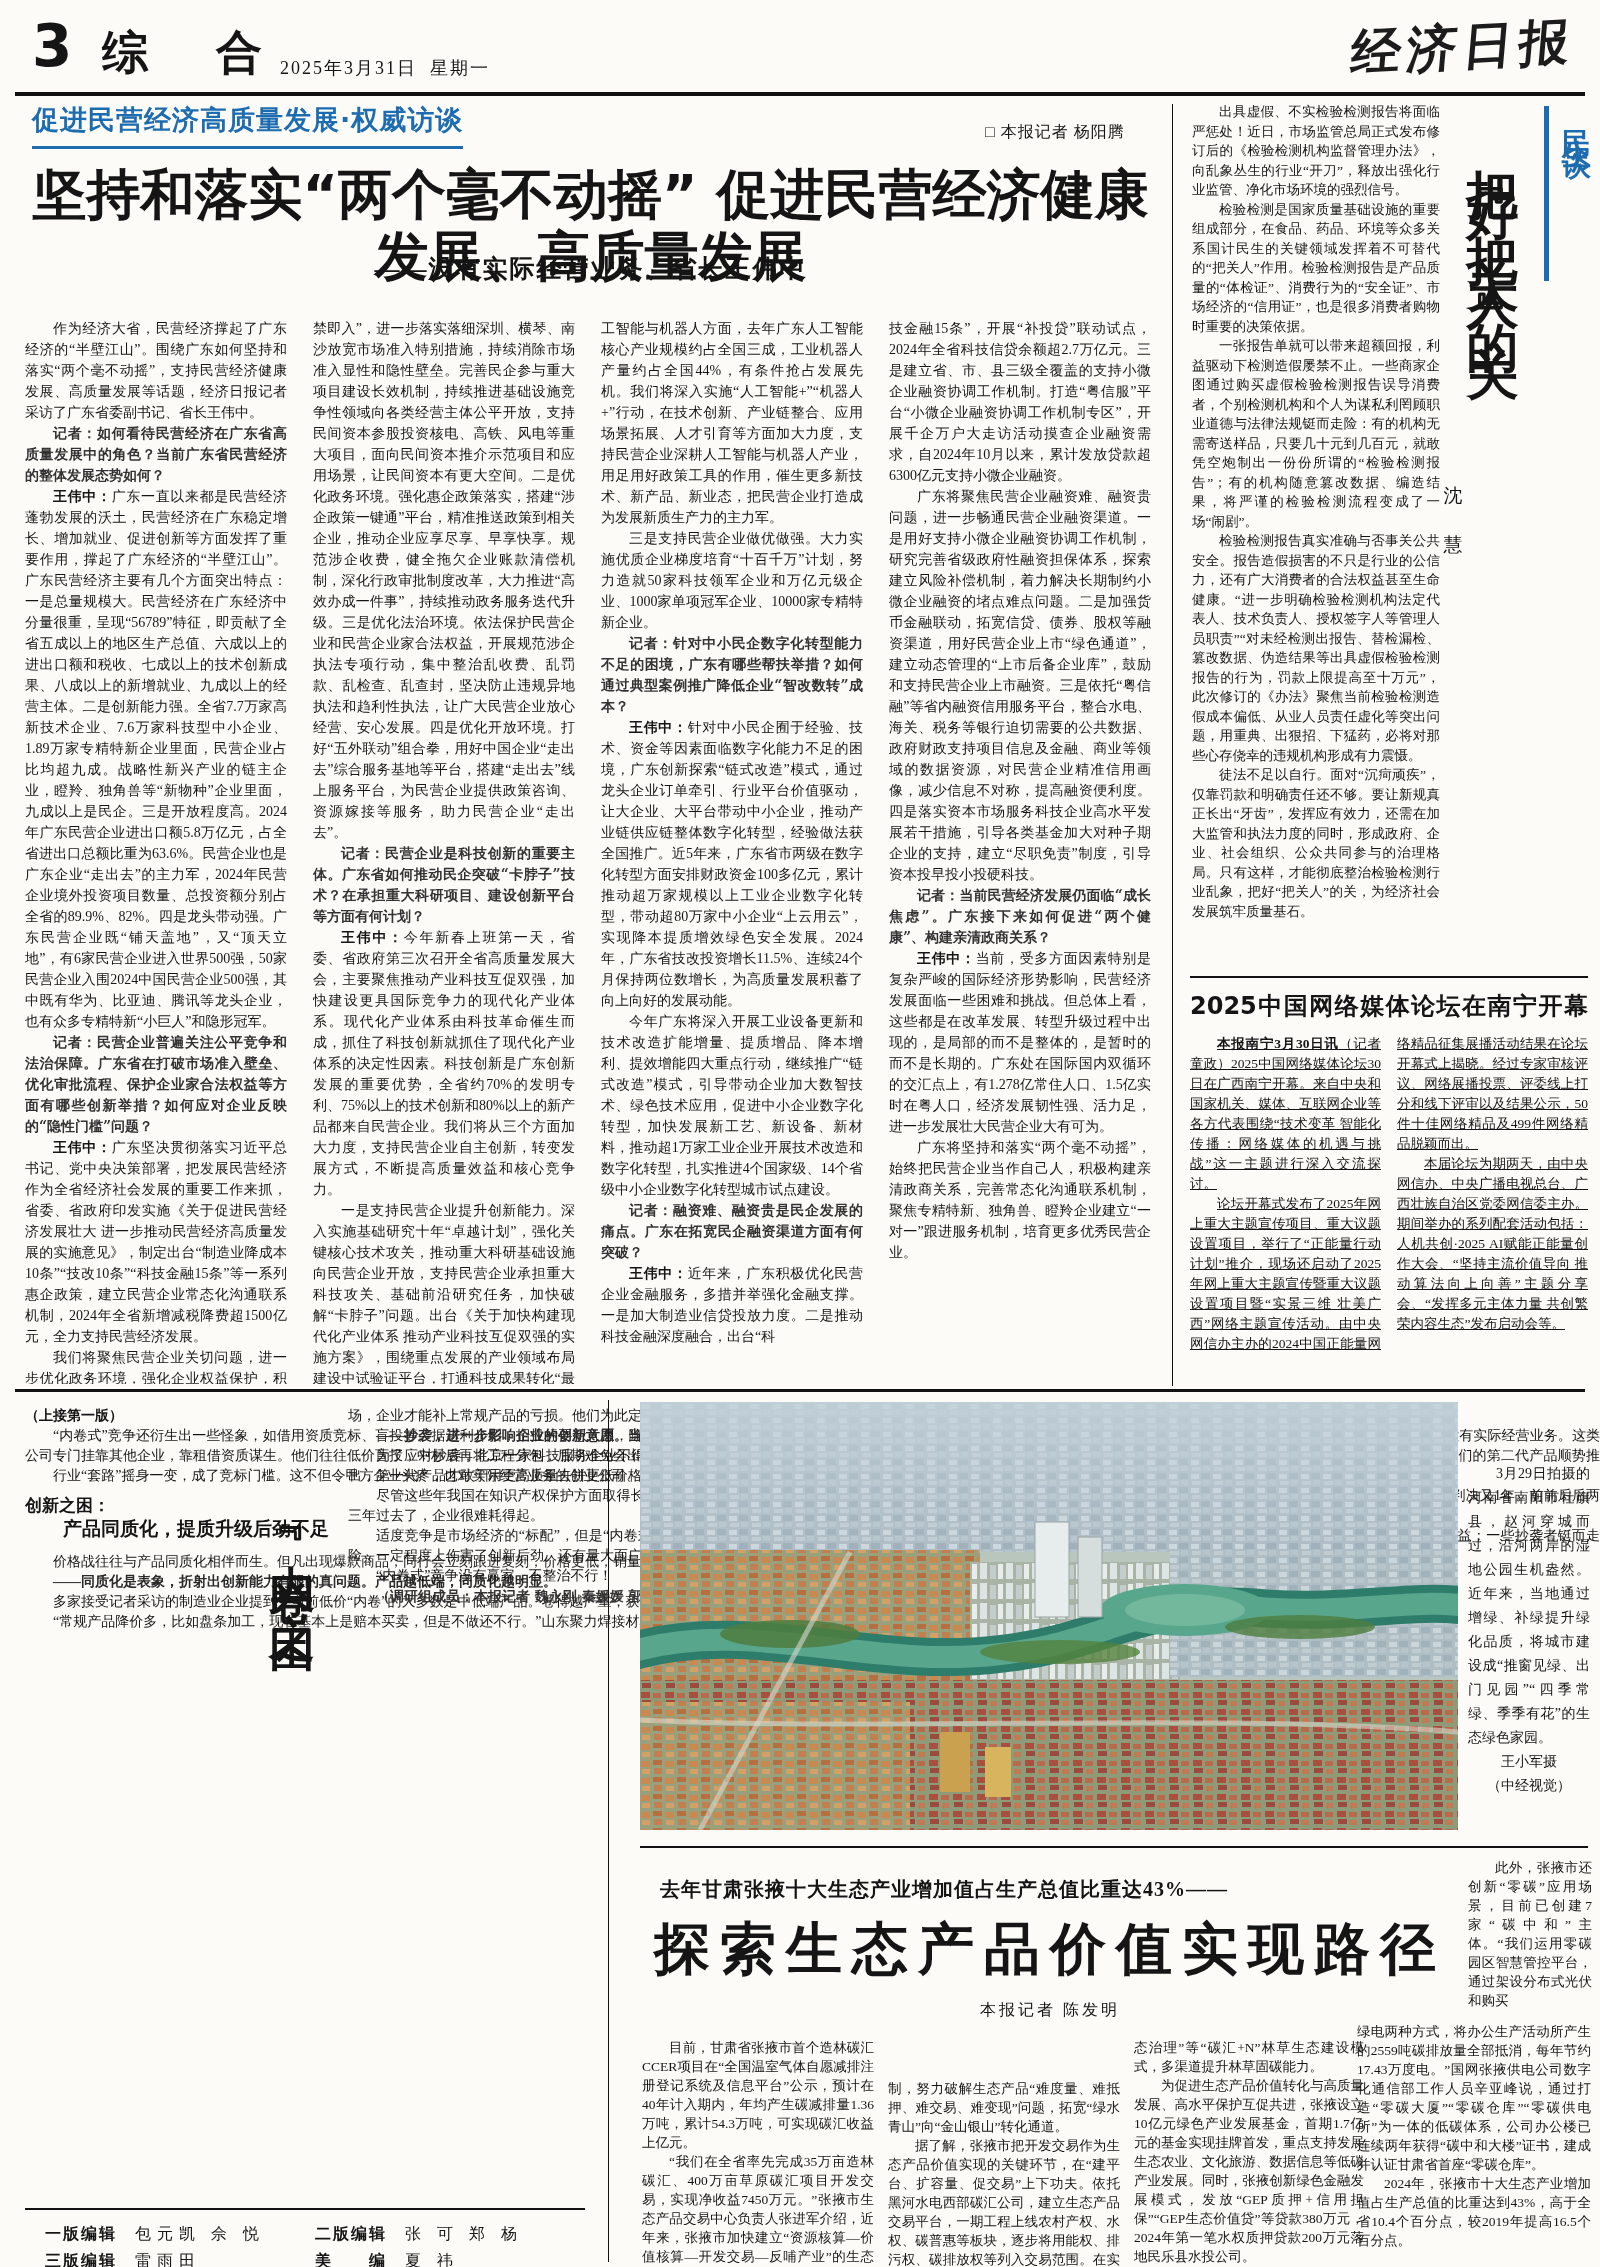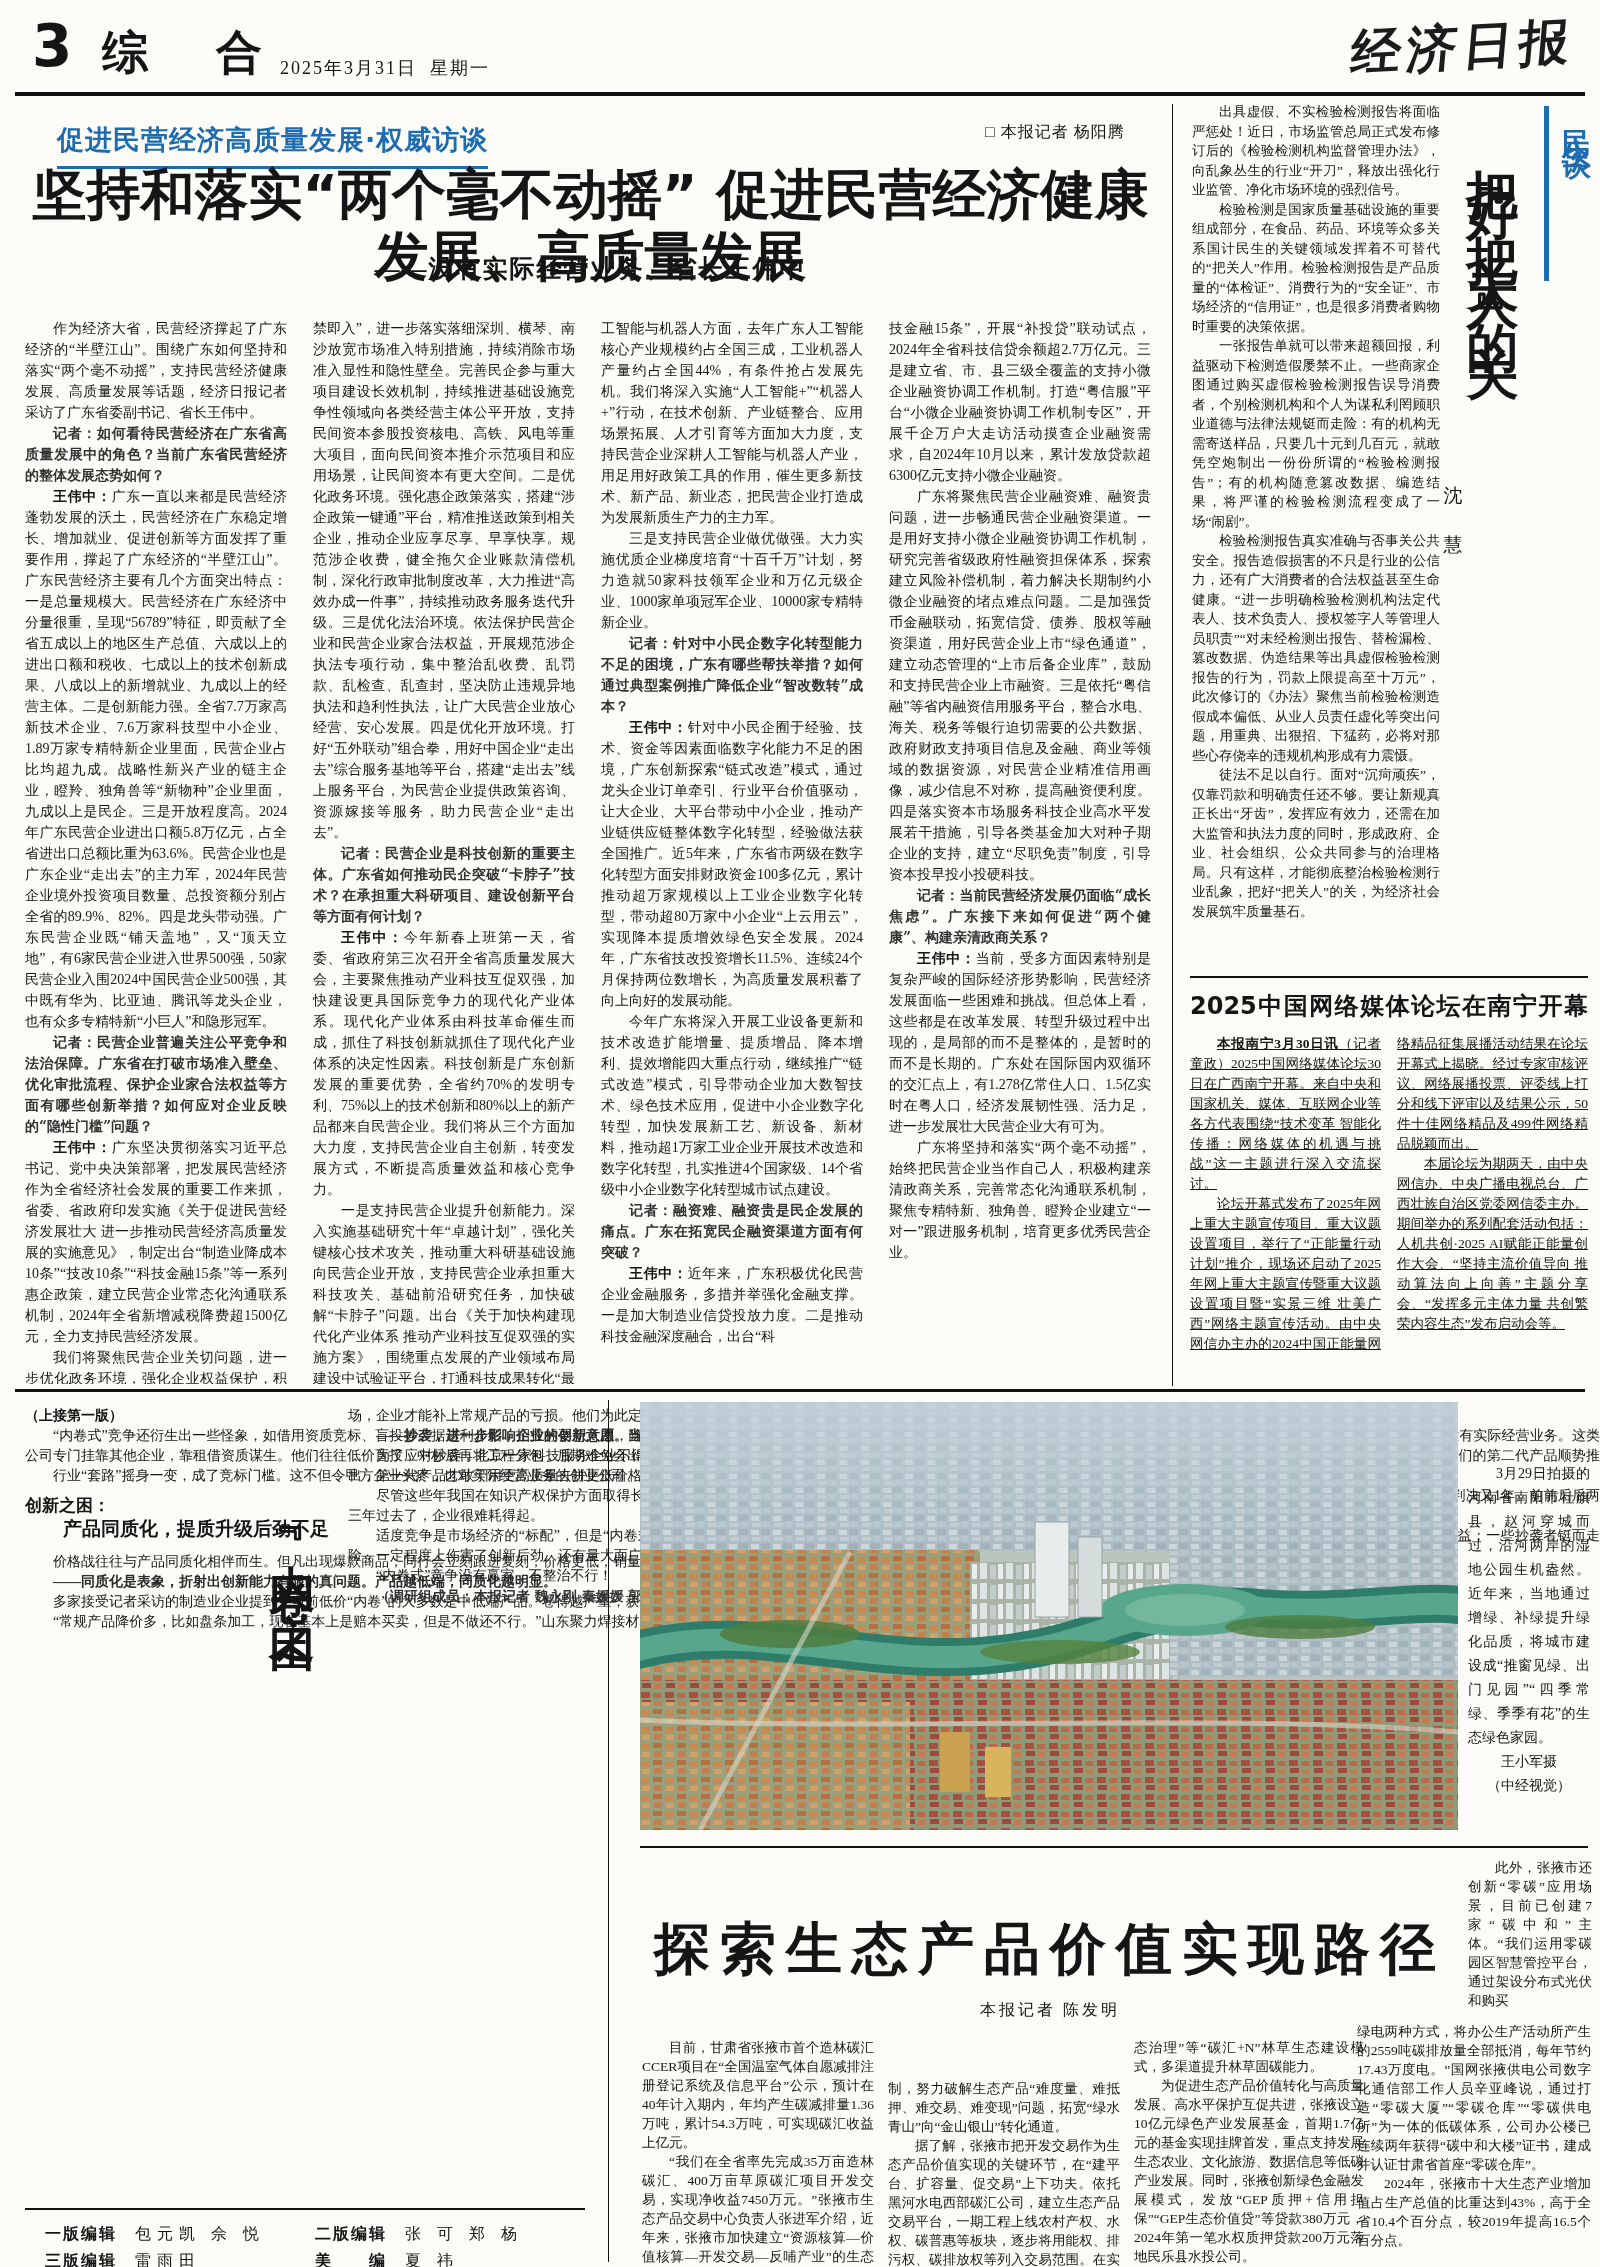--- a/index.html
+++ b/index.html
@@ -82,21 +82,21 @@
   <div class="abs" style="left:32px; top:12px;">
     <span class="pageno">3</span>
   </div>
   <div class="abs section-title" style="left:102px; top:22px;">综 合</div>
   <div class="abs page-date" style="left:280px; top:56px;">
     <span>2025年3月31日</span>&nbsp;&nbsp;<span>星期一</span>
   </div>
   <div class="abs masthead" style="right:25px; top:14px;">经济日报</div>
   <div class="rule-h" style="left:15px; top:92px; width:1570px; height:4px;"></div>
 
-  <div class="abs kicker" style="left:32px; top:122px;margin-left:25px;">促进民营经济高质量发展·权威访谈</div>
+  <div class="abs kicker" style="left:32px; top:102px;">促进民营经济高质量发展·权威访谈</div>
   <div class="abs iv-byline" style="left:985px; top:122px;">□ 本报记者  杨阳腾</div>
   <div class="abs headline" style="left:28px; top:164px; width:1125px;">坚持和落实“两个毫不动摇” 促进民营经济健康发展、高质量发展</div>
   <div class="abs subhead" style="left:28px; top:252px; width:1125px;">——没有实际经营业务、省长王伟中</div>
 
   <div class="abs cols iv body-txt" style="left:25px; top:318px; width:1130px;">
     <div class="col">
         <p>作为经济大省，民营经济撑起了广东经济的“半壁江山”。围绕广东如何坚持和落实“两个毫不动摇”，支持民营经济健康发展、高质量发展等话题，经济日报记者采访了广东省委副书记、省长王伟中。</p>
         <p class="q"><b>记者：</b>如何看待民营经济在广东省高质量发展中的角色？当前广东省民营经济的整体发展态势如何？</p>
         <p><b>王伟中：</b>广东一直以来都是民营经济蓬勃发展的沃土，民营经济在广东稳定增长、增加就业、促进创新等方面发挥了重要作用，撑起了广东经济的“半壁江山”。广东民营经济主要有几个方面突出特点：一是总量规模大。民营经济在广东经济中分量很重，呈现“56789”特征，即贡献了全省五成以上的地区生产总值、六成以上的进出口额和税收、七成以上的技术创新成果、八成以上的新增就业、九成以上的经营主体。二是创新能力强。全省7.7万家高新技术企业、7.6万家科技型中小企业、1.89万家专精特新企业里面，民营企业占比均超九成。战略性新兴产业的链主企业，瞪羚、独角兽等“新物种”企业里面，九成以上是民企。三是开放程度高。2024年广东民营企业进出口额5.8万亿元，占全省进出口总额比重为63.6%。民营企业也是广东企业“走出去”的主力军，2024年民营企业境外投资项目数量、总投资额分别占全省的89.9%、82%。四是龙头带动强。广东民营企业既“铺天盖地”，又“顶天立地”，有6家民营企业进入世界500强，50家民营企业入围2024中国民营企业500强，其中既有华为、比亚迪、腾讯等龙头企业，也有众多专精特新“小巨人”和隐形冠军。</p>
         <p class="q"><b>记者：</b>民营企业普遍关注公平竞争和法治保障。广东省在打破市场准入壁垒、优化审批流程、保护企业家合法权益等方面有哪些创新举措？如何应对企业反映的“隐性门槛”问题？</p>
@@ -246,20 +246,21 @@
   </div>
 
   <div class="abs caption" style="left:1468px; top:1462px; width:122px;">
     <p>3月29日拍摄的河南省南阳市社旗县，赵河穿城而过，沿河两岸的湿地公园生机盎然。近年来，当地通过增绿、补绿提升绿化品质，将城市建设成“推窗见绿、出门见园”“四季常绿、季季有花”的生态绿色家园。</p>
     <p class="credit">王小军摄</p>
     <p class="credit">（中经视觉）</p>
   </div>
 
   <div class="rule-h" style="left:640px; top:1846px; width:948px; height:2px;"></div>
 
+  <div class="abs eco-kicker" style="left:660px; top:1876px; width:790px;">去年甘肃张掖十大生态产业增加值占生产总值比重达43%——</div>
   <div class="abs eco-head" style="left:650px; top:1912px; width:800px;">探索生态产品价值实现路径</div>
   <div class="abs eco-byline" style="left:650px; top:2000px; width:800px;">本报记者 陈发明</div>
 
   <div class="abs eco body-txt col" style="left:1468px; top:1858px; width:124px; height:158px;">
       <p>此外，张掖市还创新“零碳”应用场景，目前已创建7家“碳中和”主体。“我们运用零碳园区智慧管控平台，通过架设分布式光伏和购买</p>
     </div>
   <div class="abs eco body-txt col" style="left:642px; top:2038px; width:232px; height:226px;">
       <p>目前，甘肃省张掖市首个造林碳汇CCER项目在“全国温室气体自愿减排注册登记系统及信息平台”公示，预计在40年计入期内，年均产生碳减排量1.36万吨，累计54.3万吨，可实现碳汇收益上亿元。</p>
       <p>“我们在全省率先完成35万亩造林碳汇、400万亩草原碳汇项目开发交易，实现净收益7450万元。”张掖市生态产品交易中心负责人张进军介绍，近年来，张掖市加快建立“资源核算—价值核算—开发交易—反哺产业”的生态产品价值转化闭环机</p>
     </div>

